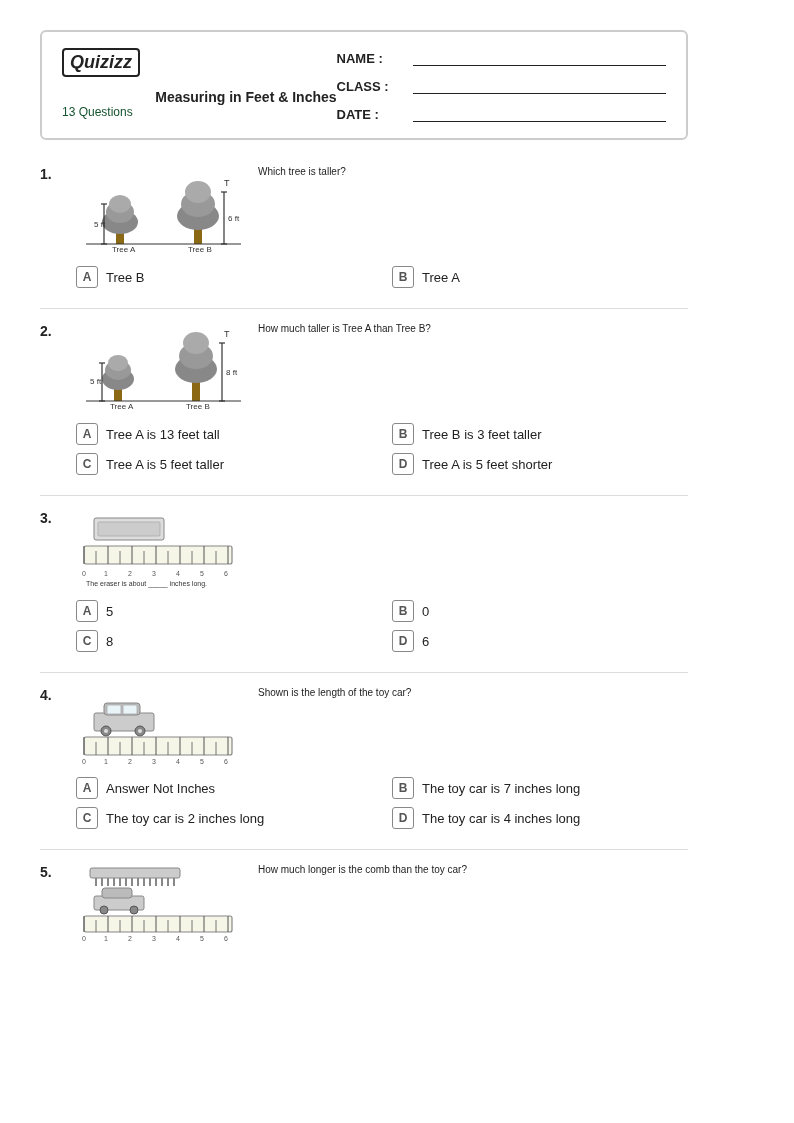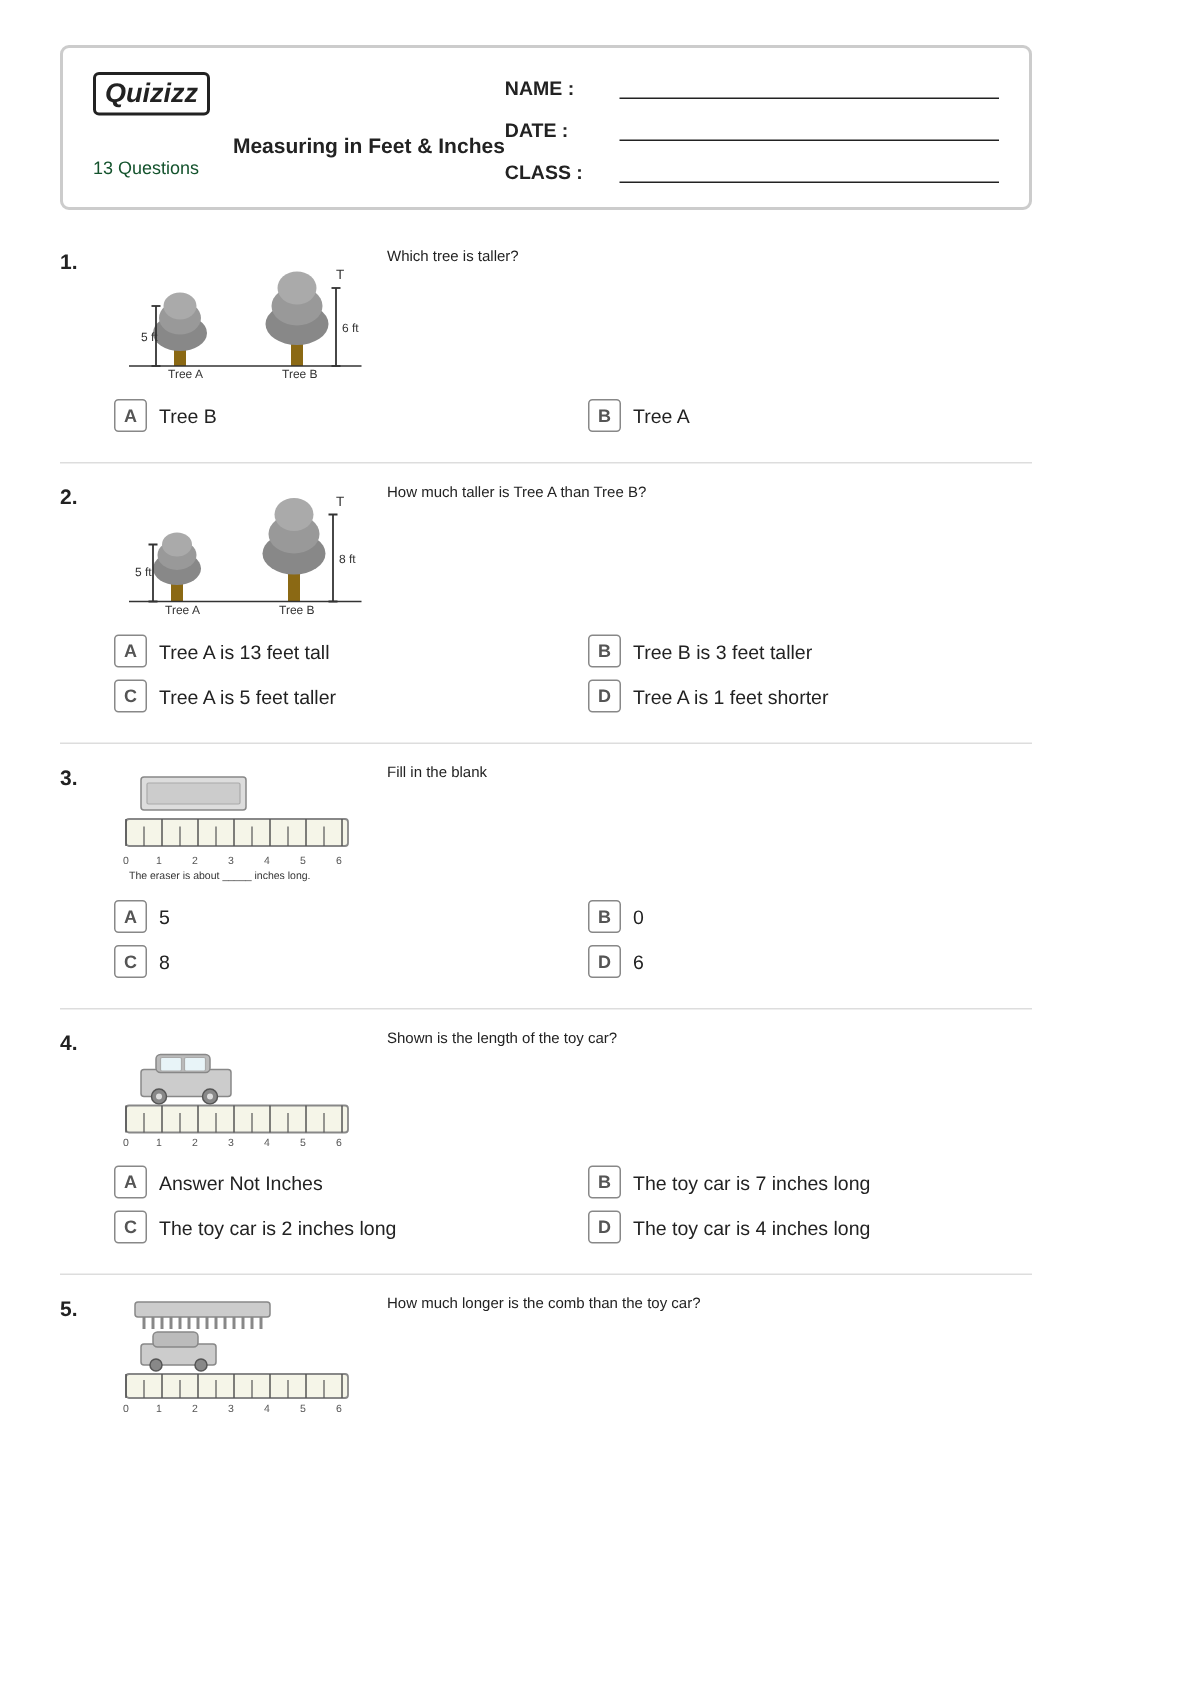--- a/index.html
+++ b/index.html
@@ -176,25 +176,25 @@
       </div>
       <div class="quiz-title">Measuring in Feet &amp; Inches</div>
       <div class="quiz-subtitle">13 Questions</div>
     </div>
     <div class="header-right">
       <div class="field-row">
         <span class="field-label">NAME :</span>
         <div class="field-line"></div>
       </div>
       <div class="field-row">
+        <span class="field-label">CLASS :</span>
+        <div class="field-line"></div>
+      </div>
+      <div class="field-row">
         <span class="field-label">DATE :</span>
-        <div class="field-line"></div>
-      </div>
-      <div class="field-row">
-        <span class="field-label">CLASS :</span>
         <div class="field-line"></div>
       </div>
     </div>
   </div>
 
   <div class="question-block">
     <div class="question-header">
       <span class="question-number">1.</span>
       <div class="tree-image-container">
         
@@ -288,21 +288,21 @@
       <div class="option">
         <div class="option-letter">B</div>
         <span class="option-text">Tree B is 3 feet taller</span>
       </div>
       <div class="option">
         <div class="option-letter">C</div>
         <span class="option-text">Tree A is 5 feet taller</span>
       </div>
       <div class="option">
         <div class="option-letter">D</div>
-        <span class="option-text">Tree A is 1 feet shorter</span>
+        <span class="option-text">Tree A is 5 feet shorter</span>
       </div>
     </div>
   </div>
 
   <hr class="divider">
 
   <div class="question-block">
     <div class="question-header">
       <span class="question-number">3.</span>
       <div class="ruler-image-container">
@@ -332,21 +332,20 @@
           <text x="28" y="68" font-size="7" fill="#555">1</text>
           <text x="52" y="68" font-size="7" fill="#555">2</text>
           <text x="76" y="68" font-size="7" fill="#555">3</text>
           <text x="100" y="68" font-size="7" fill="#555">4</text>
           <text x="124" y="68" font-size="7" fill="#555">5</text>
           <text x="148" y="68" font-size="7" fill="#555">6</text>
 
           <text x="10" y="78" font-size="7" fill="#333">The eraser is about _____ inches long.</text>
         </svg>
       </div>
-      <div class="question-text">Fill in the blank</div>
     </div>
     <div class="options-grid">
       <div class="option">
         <div class="option-letter">A</div>
         <span class="option-text">5</span>
       </div>
       <div class="option">
         <div class="option-letter">B</div>
         <span class="option-text">0</span>
       </div>

